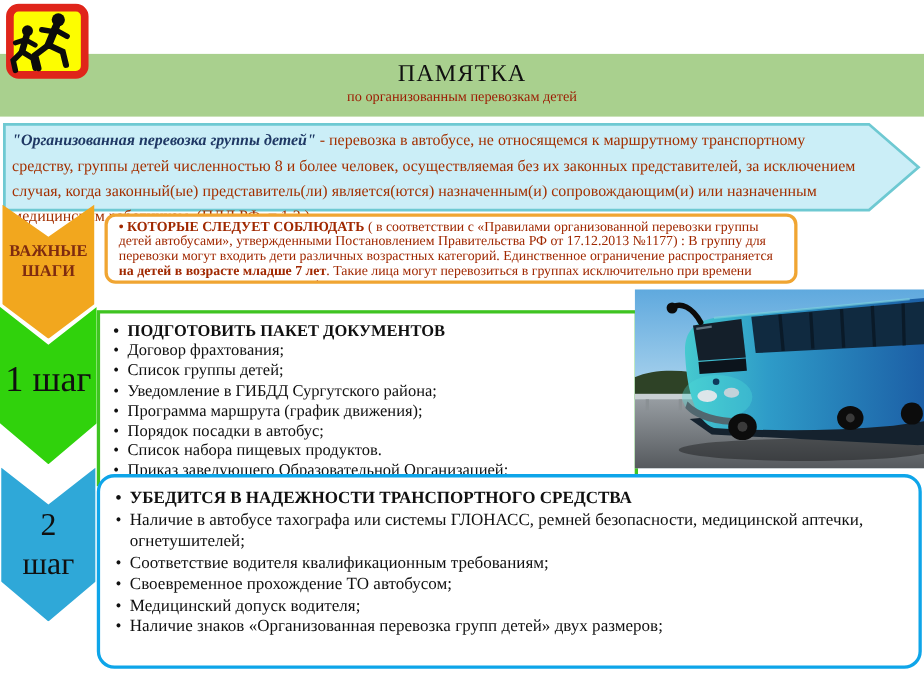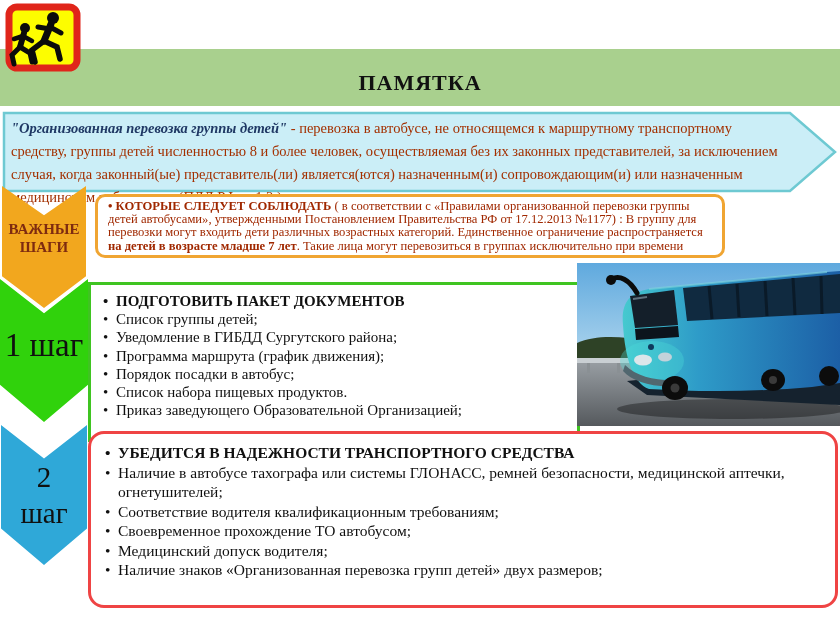--- a/index.html
+++ b/index.html
@@ -6,21 +6,21 @@
   #page{position:relative;width:840px;height:630px;background:#fff;overflow:hidden;
         font-family:"Liberation Serif","DejaVu Serif",serif;}
 
   
   .yellow-band{position:absolute;left:0;top:0;width:840px;height:49px;background:#FDFD00;}
   .banner-text{position:absolute;left:92px;top:3px;width:740px;text-align:center;
                color:#E00000;font-size:17px;line-height:21px;}
 
   
   .green-band{position:absolute;left:0;top:49px;width:840px;height:57px;background:#A9D08E;text-align:center;}
-  .main-title{margin:16px;padding-top:5px;font-size:22px;font-weight:bold;letter-spacing:1px;color:#111;}
+  .main-title{margin:0;padding-top:5px;font-size:22px;font-weight:normal;letter-spacing:1px;color:#111;}
   .sub-title{margin:0;font-size:13px;color:#9C1A00;}
 
   
   .sign{position:absolute;left:5px;top:3px;width:76px;height:69px;z-index:6;}
 
   
   .def-box{position:absolute;left:2px;top:111px;width:836px;height:82px;}
   .def-box svg{position:absolute;left:0;top:0;}
   .def-text{position:absolute;left:9px;top:6px;width:772px;font-size:14.5px;line-height:23px;color:#A33000;}
   .def-lead{font-weight:bold;font-style:italic;color:#1F3864;}
@@ -42,21 +42,21 @@
              border:3px solid #F0A532;border-radius:10px;box-sizing:border-box;
              padding:3px 8px 3px 10px;color:#A02800;font-size:12.6px;line-height:13.2px;overflow:hidden;}
   .rules-box .bullet::before{content:"• ";}
   .rules-bold{font-weight:bold;}
 
   
   .step1-box{position:absolute;left:88px;top:262px;width:492px;height:160px;background:#fff;
              border:3px solid #3FC421;box-sizing:border-box;padding:7px 8px 4px 10px;margin-top:20px;}
   
   .step2-box{position:absolute;left:88px;top:431px;width:750px;height:177px;background:#fff;
-             border:3px solid #ef4444;border-radius:16px;box-sizing:border-box;padding:9px 14px 4px 12px;}
+             border:3px solid #0ea5e9;border-radius:16px;box-sizing:border-box;padding:9px 14px 4px 12px;}
 
   ul.checklist{margin:0;padding:0;list-style:none;color:#101010;}
   .step1-box ul.checklist{font-size:15px;line-height:18.2px;}
   .step2-box ul.checklist{font-size:15.5px;line-height:19.5px;}
   ul.checklist li{position:relative;padding-left:15px;}
   ul.checklist li::before{content:"•";position:absolute;left:2px;}
   li.head{font-weight:bold;}
 
   
   .bus-photo{position:absolute;left:577px;top:263px;width:263px;height:163px;z-index:4;}
@@ -113,20 +113,21 @@
     <span>шаг</span>
   </div>
 
   <div class="rules-box">
     <span class="bullet rules-bold">КОТОРЫЕ СЛЕДУЕТ СОБЛЮДАТЬ</span><span> ( в соответствии с «Правилами организованной перевозки группы детей автобусами», утвержденными Постановлением Правительства РФ от 17.12.2013 №1177) :   В группу для перевозки могут входить дети различных возрастных категорий. Единственное ограничение распространяется </span><span class="rules-bold">на детей в возрасте младше 7 лет</span><span>.  Такие лица могут перевозиться в группах исключительно при времени движения, составляющем менее 4 часов.</span>
   </div>
 
   <div class="step1-box">
     <ul class="checklist">
       <li class="head">ПОДГОТОВИТЬ ПАКЕТ ДОКУМЕНТОВ</li>
+      <li>Договор фрахтования;</li>
       <li>Список группы детей;</li>
       <li>Уведомление в ГИБДД Сургутского района;</li>
       <li>Программа маршрута (график движения);</li>
       <li>Порядок посадки в автобус;</li>
       <li>Список набора пищевых продуктов.</li>
       <li>Приказ заведующего Образовательной Организацией;</li>
     </ul>
   </div>
 
   <span class="bus-photo">

